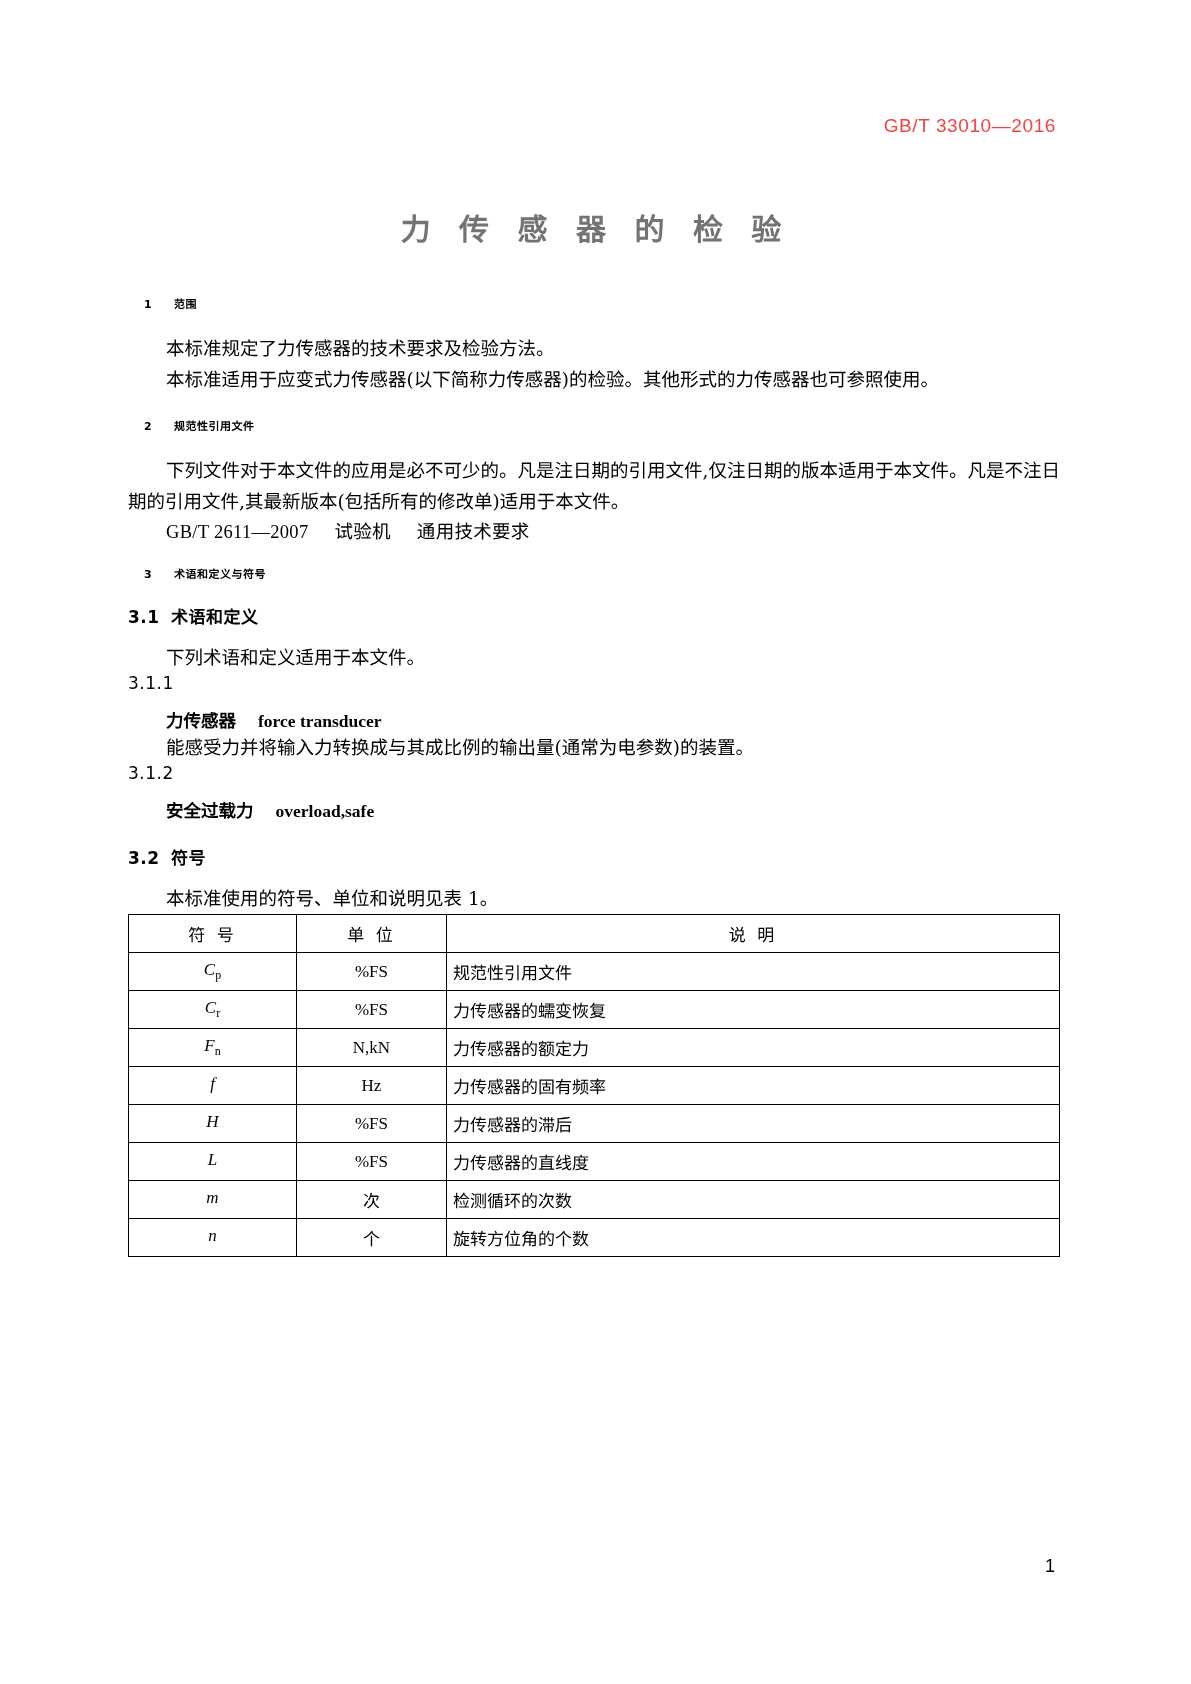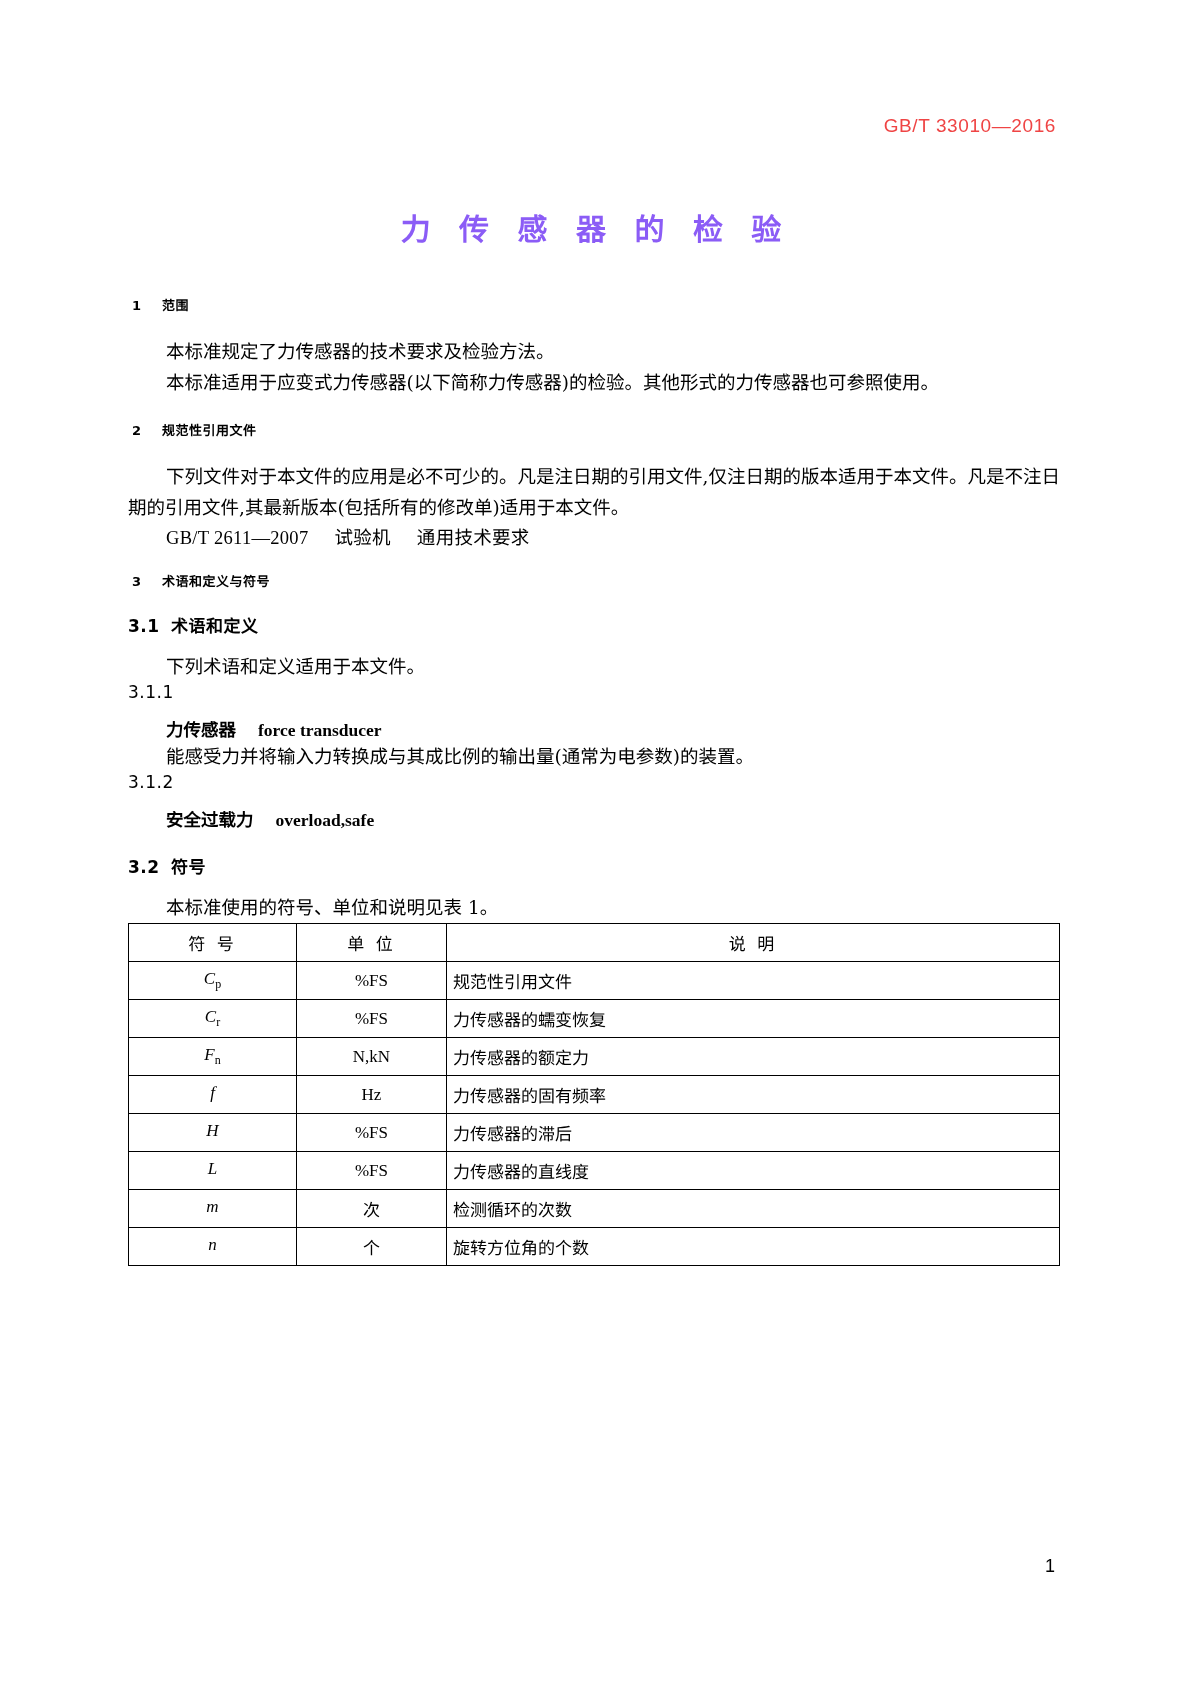--- a/index.html
+++ b/index.html
@@ -34,33 +34,33 @@
   .doc-title {
     position: absolute;
     top: 205px;
     left: 0;
     width: 1191px;
     text-align: center;
     font-family: "DejaVu Sans", sans-serif;
     font-weight: bold;
     font-size: 30px;
     letter-spacing: 9px;
-    color: #8b5cf6;
+    color: #737373;
   }
   .content {
     position: absolute;
     top: 295px;
     left: 128px;
     width: 932px;
   }
   .h1 {
     font-family: "DejaVu Sans", sans-serif;
     font-weight: bold;
-    font-size: 13px;
-    margin: 0 0 0 4px;
+    font-size: 11px;
+    margin: 0 0 0 16px;
     letter-spacing: 0.5px;
   }
   .h1 .num {
     display: inline-block;
     width: 30px;
   }
   .h2 {
     font-family: "DejaVu Sans", sans-serif;
     font-weight: bold;
     font-size: 17px;

